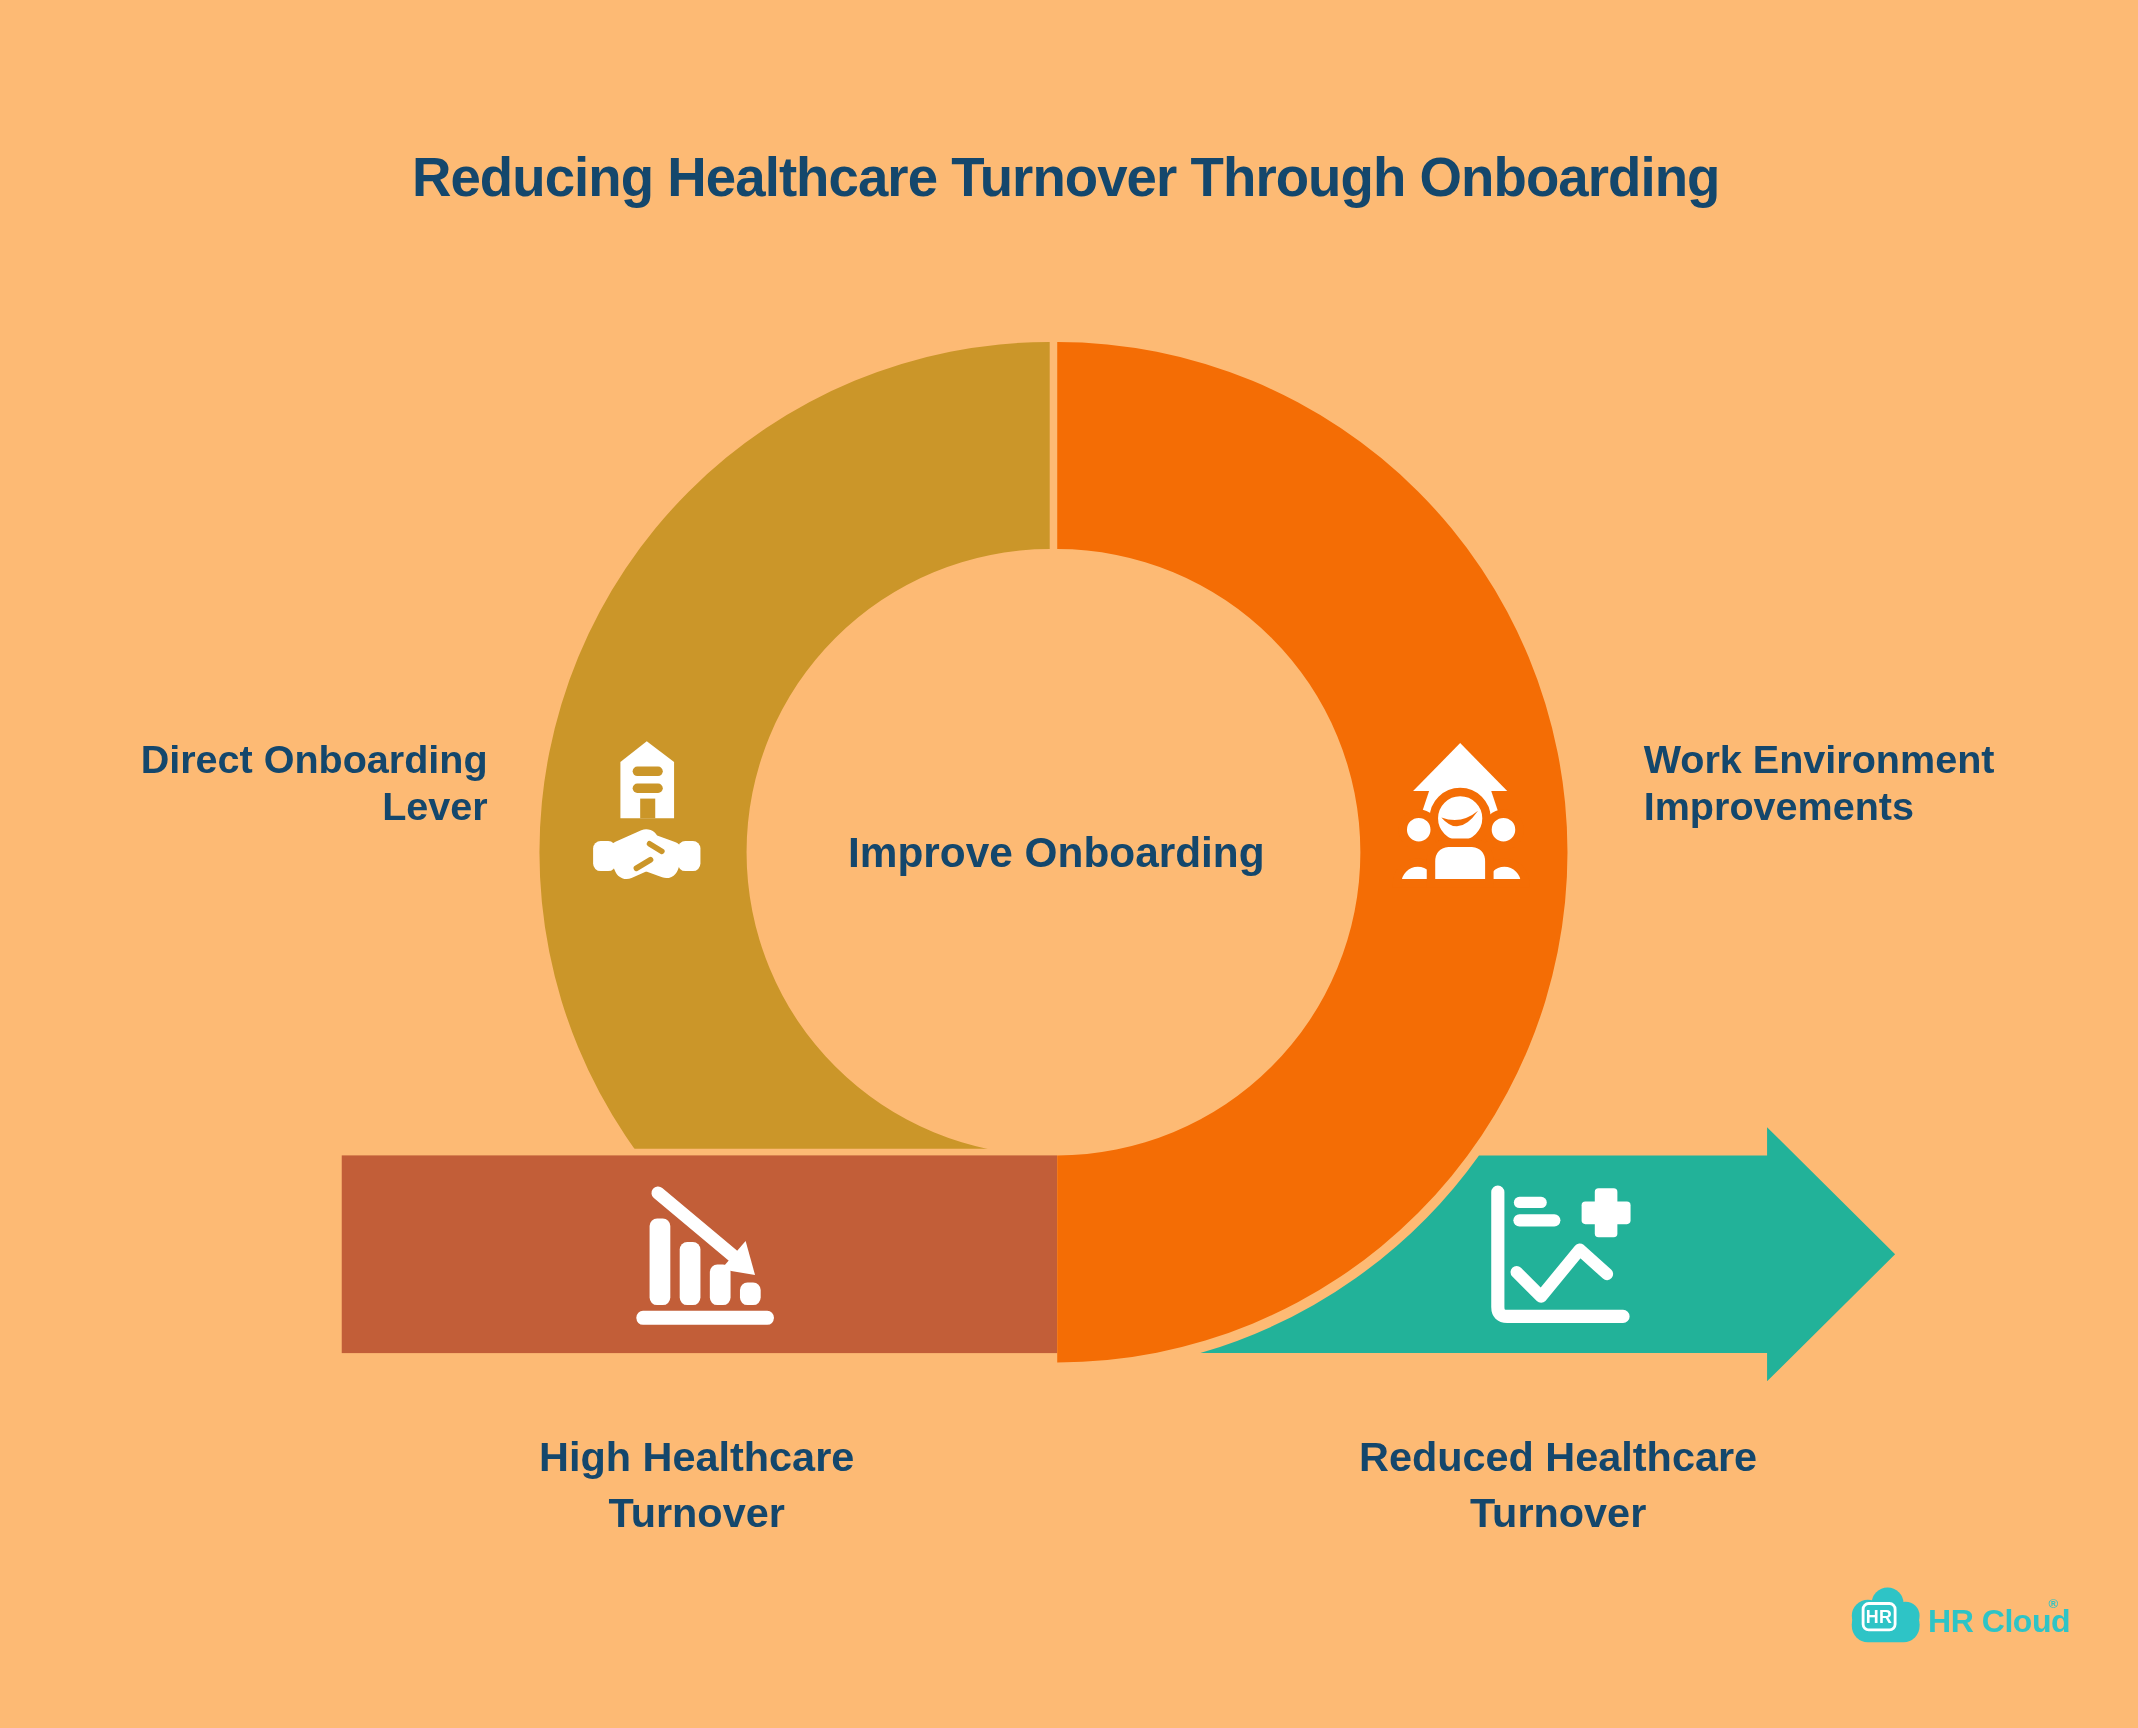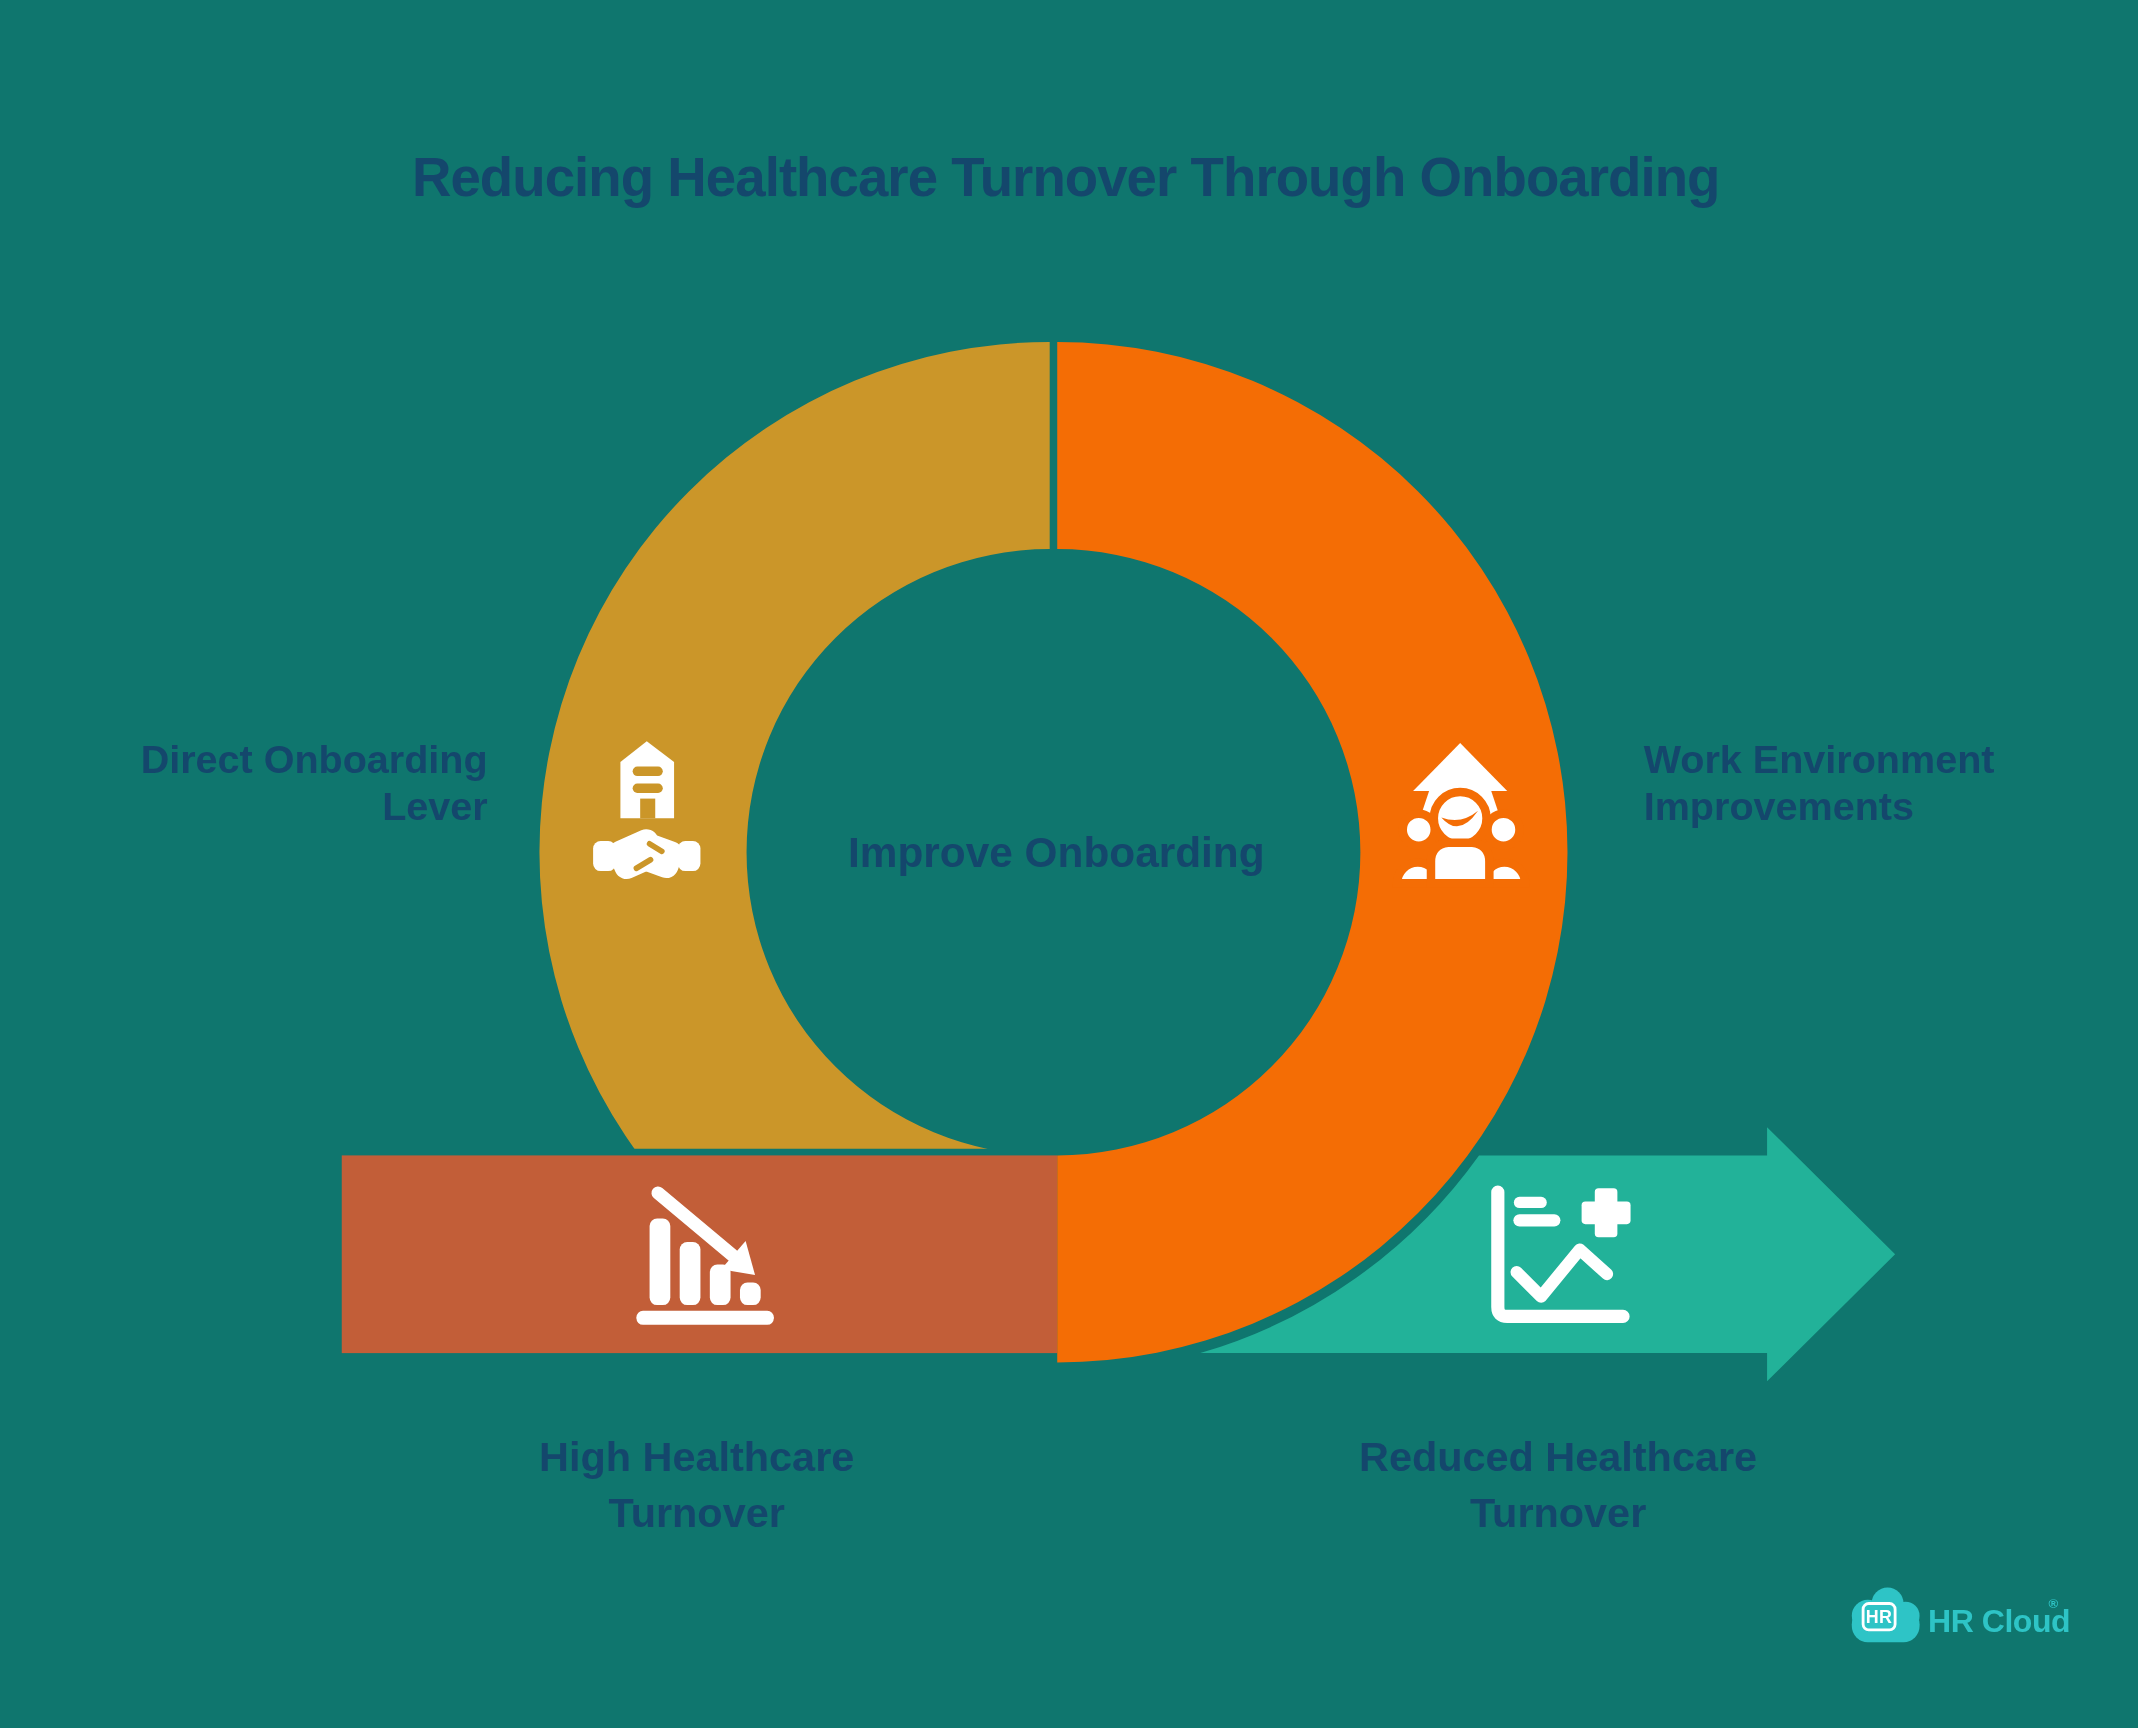--- a/index.html
+++ b/index.html
@@ -1,17 +1,17 @@
 <!DOCTYPE html>
 <html style="--gold: #CB9629; --orange: #F46D05; --rust: #C25E38; --teal: #22B299; --logo-teal: #2EC4C6; --navy: #14476C;font-size:15px"><head>
 <meta charset="utf-8">
 <title>Reducing Healthcare Turnover Through Onboarding</title>
 <style>
   html,body{margin:0;padding:0;background:#ffffff;}
-  .canvas{position:relative;width:2138px;height:1729px;background:#0f766e;overflow:hidden;}
+  .canvas{position:relative;width:2138px;height:1729px;background:#fdba74;overflow:hidden;}
   svg{display:block;}
   .lbl{font-family:"Liberation Sans",sans-serif;font-weight:bold;fill:var(--navy);}
   .t-title{font-size:58px;letter-spacing:-1px;}
   .t-side{font-size:42px;}
   .t-center{font-size:45px;}
   .t-bottom{font-size:44px;}
   .t-logo{font-size:34px;fill:var(--logo-teal);letter-spacing:-0.5px;}
   .t-reg{font-size:14px;fill:var(--logo-teal);}
   .t-badge{font-size:19px;fill:#ffffff;letter-spacing:0.5px;}
   .fill-gold{fill:var(--gold);}

